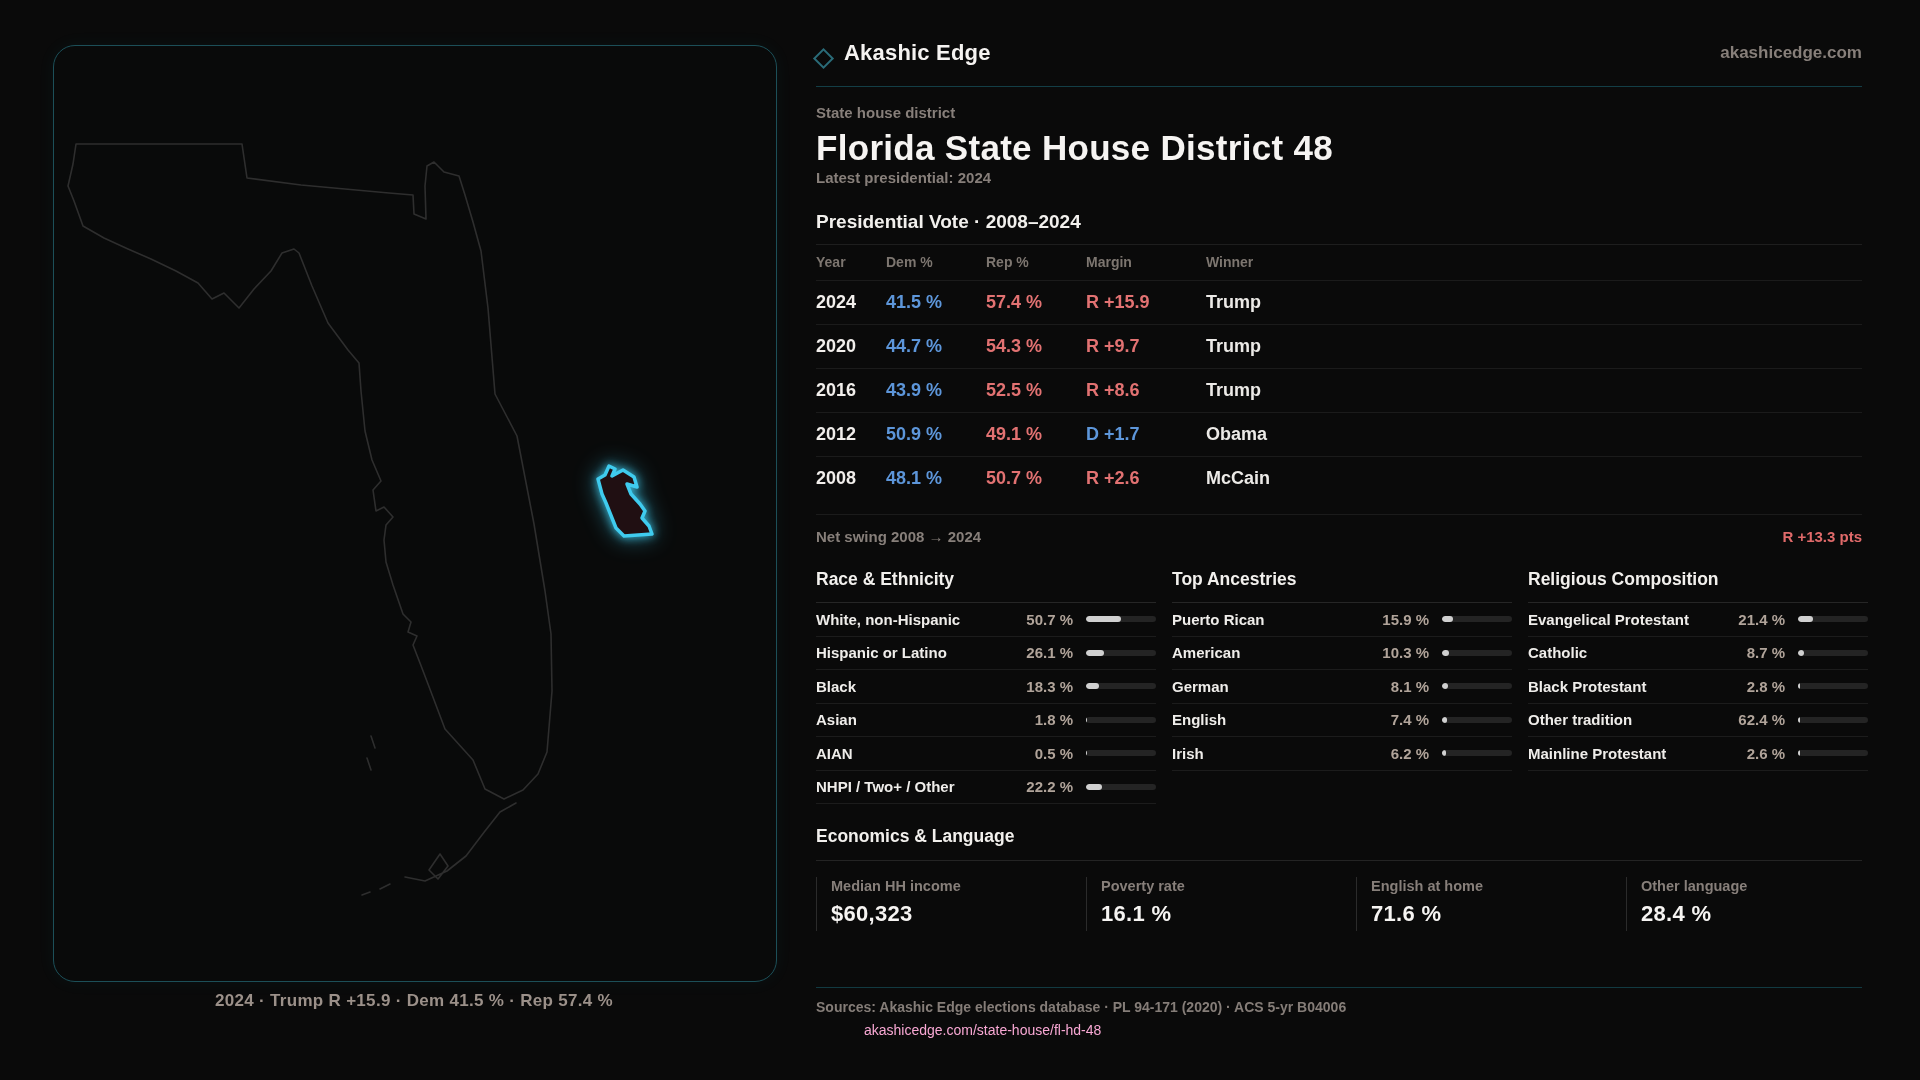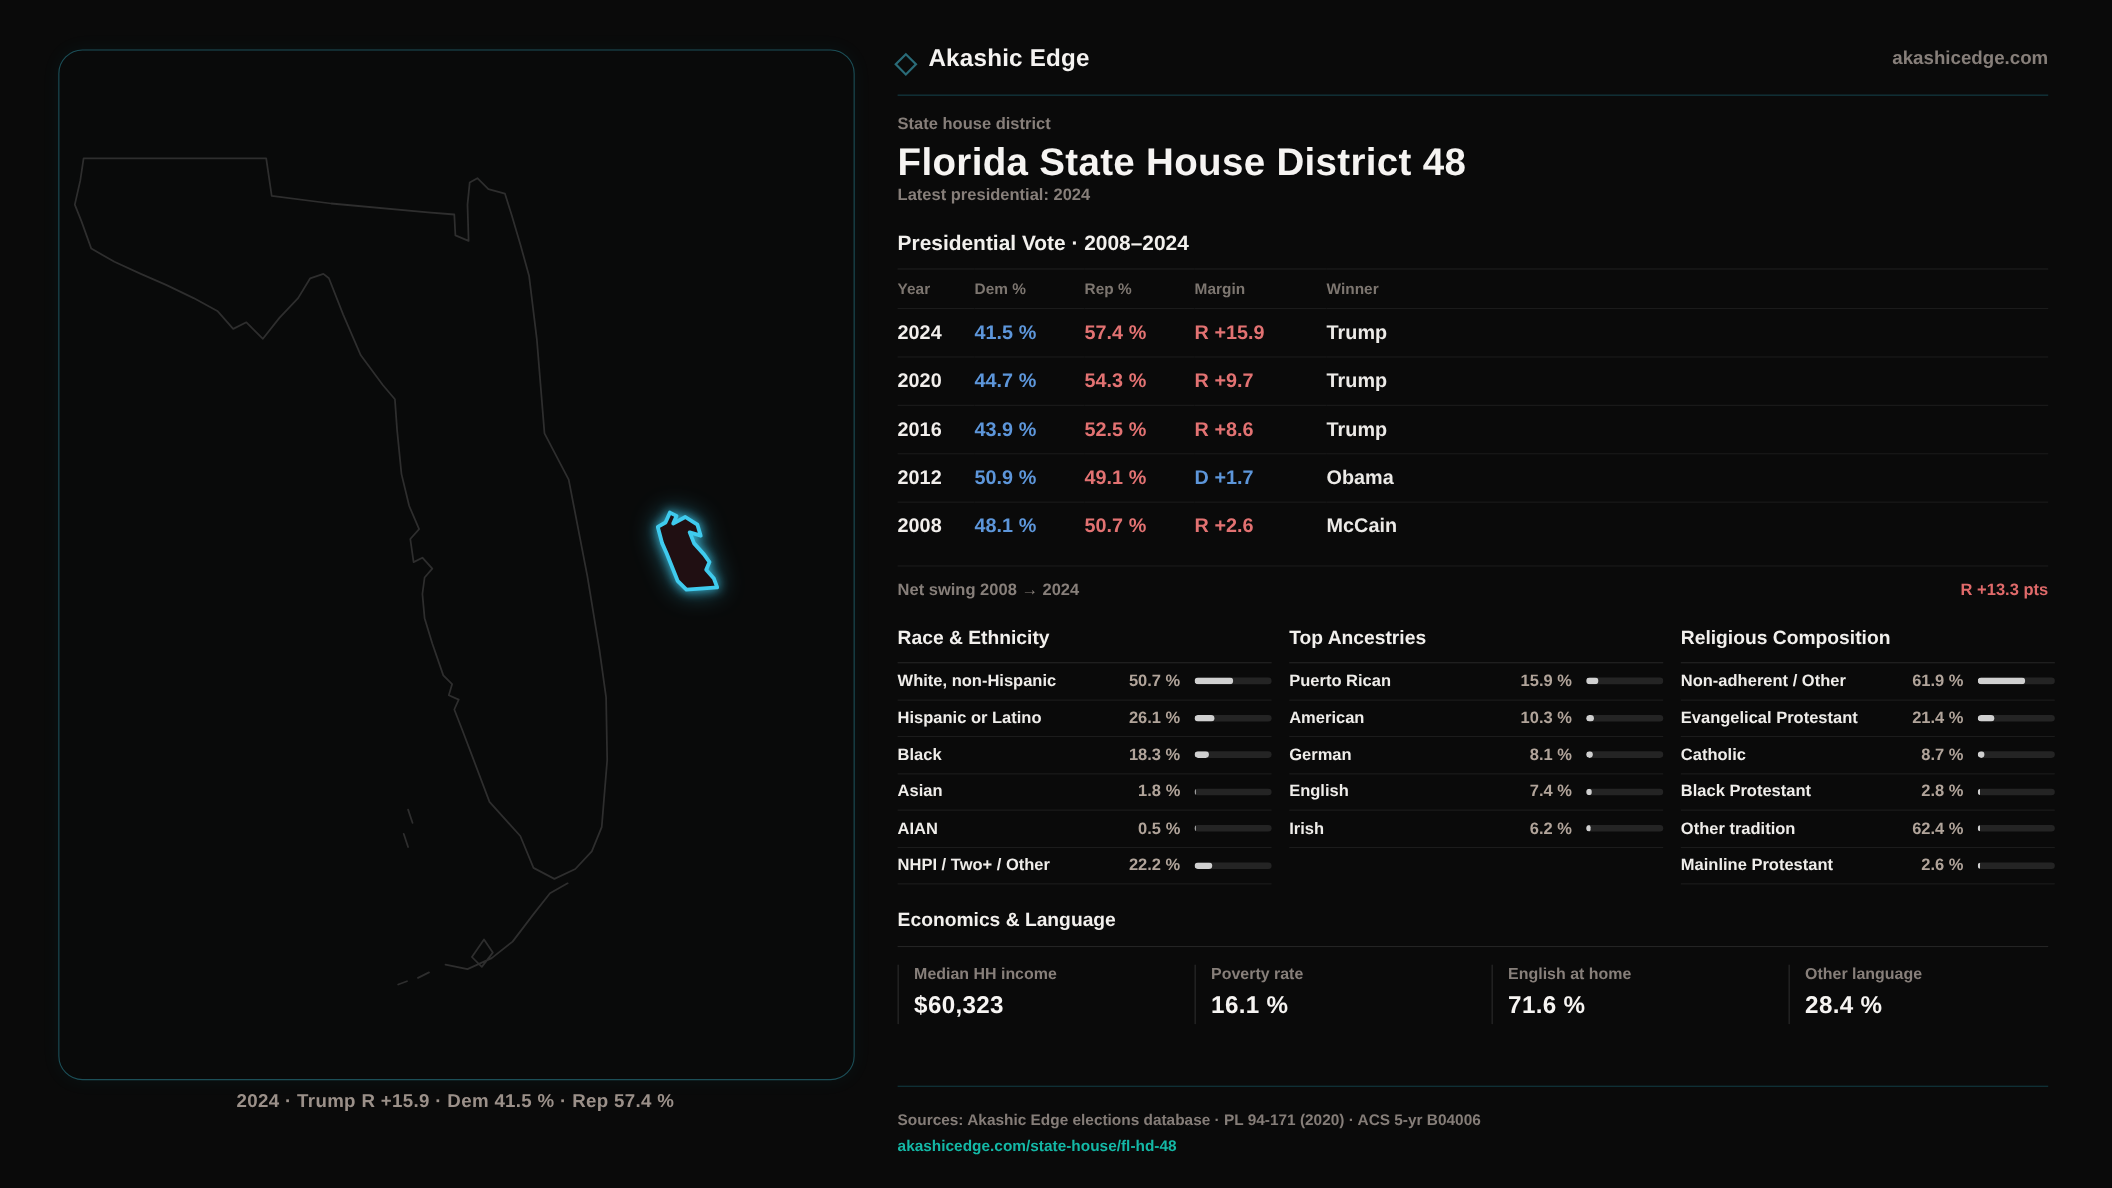--- a/index.html
+++ b/index.html
@@ -52,23 +52,23 @@
   .bar-fill{position:absolute;left:0;top:0;bottom:0;border-radius:3px;background:#d0d0d0;}
 
   .econ-title{margin-top:22px;font-size:17.5px;font-weight:bold;color:#f2f0ed;
     padding-bottom:13px;border-bottom:1px solid #242424;}
   .stats{display:grid;grid-template-columns:270px 270px 270px 1fr;margin-top:16px;}
   .stat{border-left:1px solid #2b2b2b;padding:1px 0 4px 14px;}
   .stat-label{font-size:14.5px;font-weight:600;color:#877f7a;}
   .stat-value{margin-top:7px;font-size:22px;font-weight:bold;letter-spacing:.3px;color:#f6f4f2;}
 
   .footer{position:absolute;left:816px;top:987px;width:1046px;
-    border-top:1px solid #123a41;padding-top:22px;}
+    border-top:1px solid #123a41;padding-top:11px;}
   .sources{font-size:14px;font-weight:600;color:#857d78;}
-  .permalink{margin-top:7px;font-size:14px;font-weight:bold;color:#14b8a6;text-decoration:none;display:inline-block;}
+  .permalink{margin-top:7px;font-size:14px;font-weight:normal;color:#f9a8d4;text-decoration:none;display:inline-block;margin-left:48px;}
 </style>
 </head>
 <body>
 
 <div class="map-panel">
   <svg viewBox="0 0 722 935">
     <g fill="none" stroke="#2e2e2e" stroke-width="1.6" stroke-linejoin="round" stroke-linecap="round">
       <path d="M22 98 L188 98 L193 132 L247 139 L335 147 L359 149 L360 168 L372 173 L371 140 L373 120 L380 116 L390 126 L405 130 L411 149 L419 176 L427 205 L434 262 L441 348 L463 390 L480 478 L491 545 L497 588 L498 645 L493 706 L484 728 L469 744 L450 753 L431 743 L419 714 L391 683 L374 638 L366 617 L359 599 L363 590 L354 586 L357 576 L349 568 L339 539 L332 516 L330 494 L332 479 L339 471 L330 461 L322 465 L319 444 L327 435 L318 414 L311 385 L307 345 L305 317 L294 304 L274 277 L258 240 L245 207 L240 203 L228 207 L217 225 L200 243 L185 262 L170 247 L158 253 L144 237 L122 225 L97 213 L74 203 L50 192 L29 180 L20 155 L14 140 L19 118 Z"></path>
       <path d="M462 757 L446 766 L431 785 L412 810 L393 825 L371 835 L351 831 M386 808 L394 820 L384 833 L375 824 Z M336 838 L326 843 M316 846 L308 849 M317 690 L321 702 M313 712 L317 724"></path>
     </g>
@@ -233,27 +233,20 @@
           <span class="demo-label">Irish</span>
           <span class="demo-value">6.2 %</span>
           <span class="bar">
             <span class="bar-fill" style="width: 6.2%;"></span>
           </span>
         </div>
       </div>
       <div class="demo-col">
         <h3>Religious Composition</h3>
         <div class="demo-row">
-          <span class="demo-label">Non-adherent / Other</span>
-          <span class="demo-value">61.9 %</span>
-          <span class="bar">
-            <span class="bar-fill" style="width: 61.9%;"></span>
-          </span>
-        </div>
-        <div class="demo-row">
           <span class="demo-label">Evangelical Protestant</span>
           <span class="demo-value">21.4 %</span>
           <span class="bar">
             <span class="bar-fill" style="width: 21.4%;"></span>
           </span>
         </div>
         <div class="demo-row">
           <span class="demo-label">Catholic</span>
           <span class="demo-value">8.7 %</span>
           <span class="bar">

